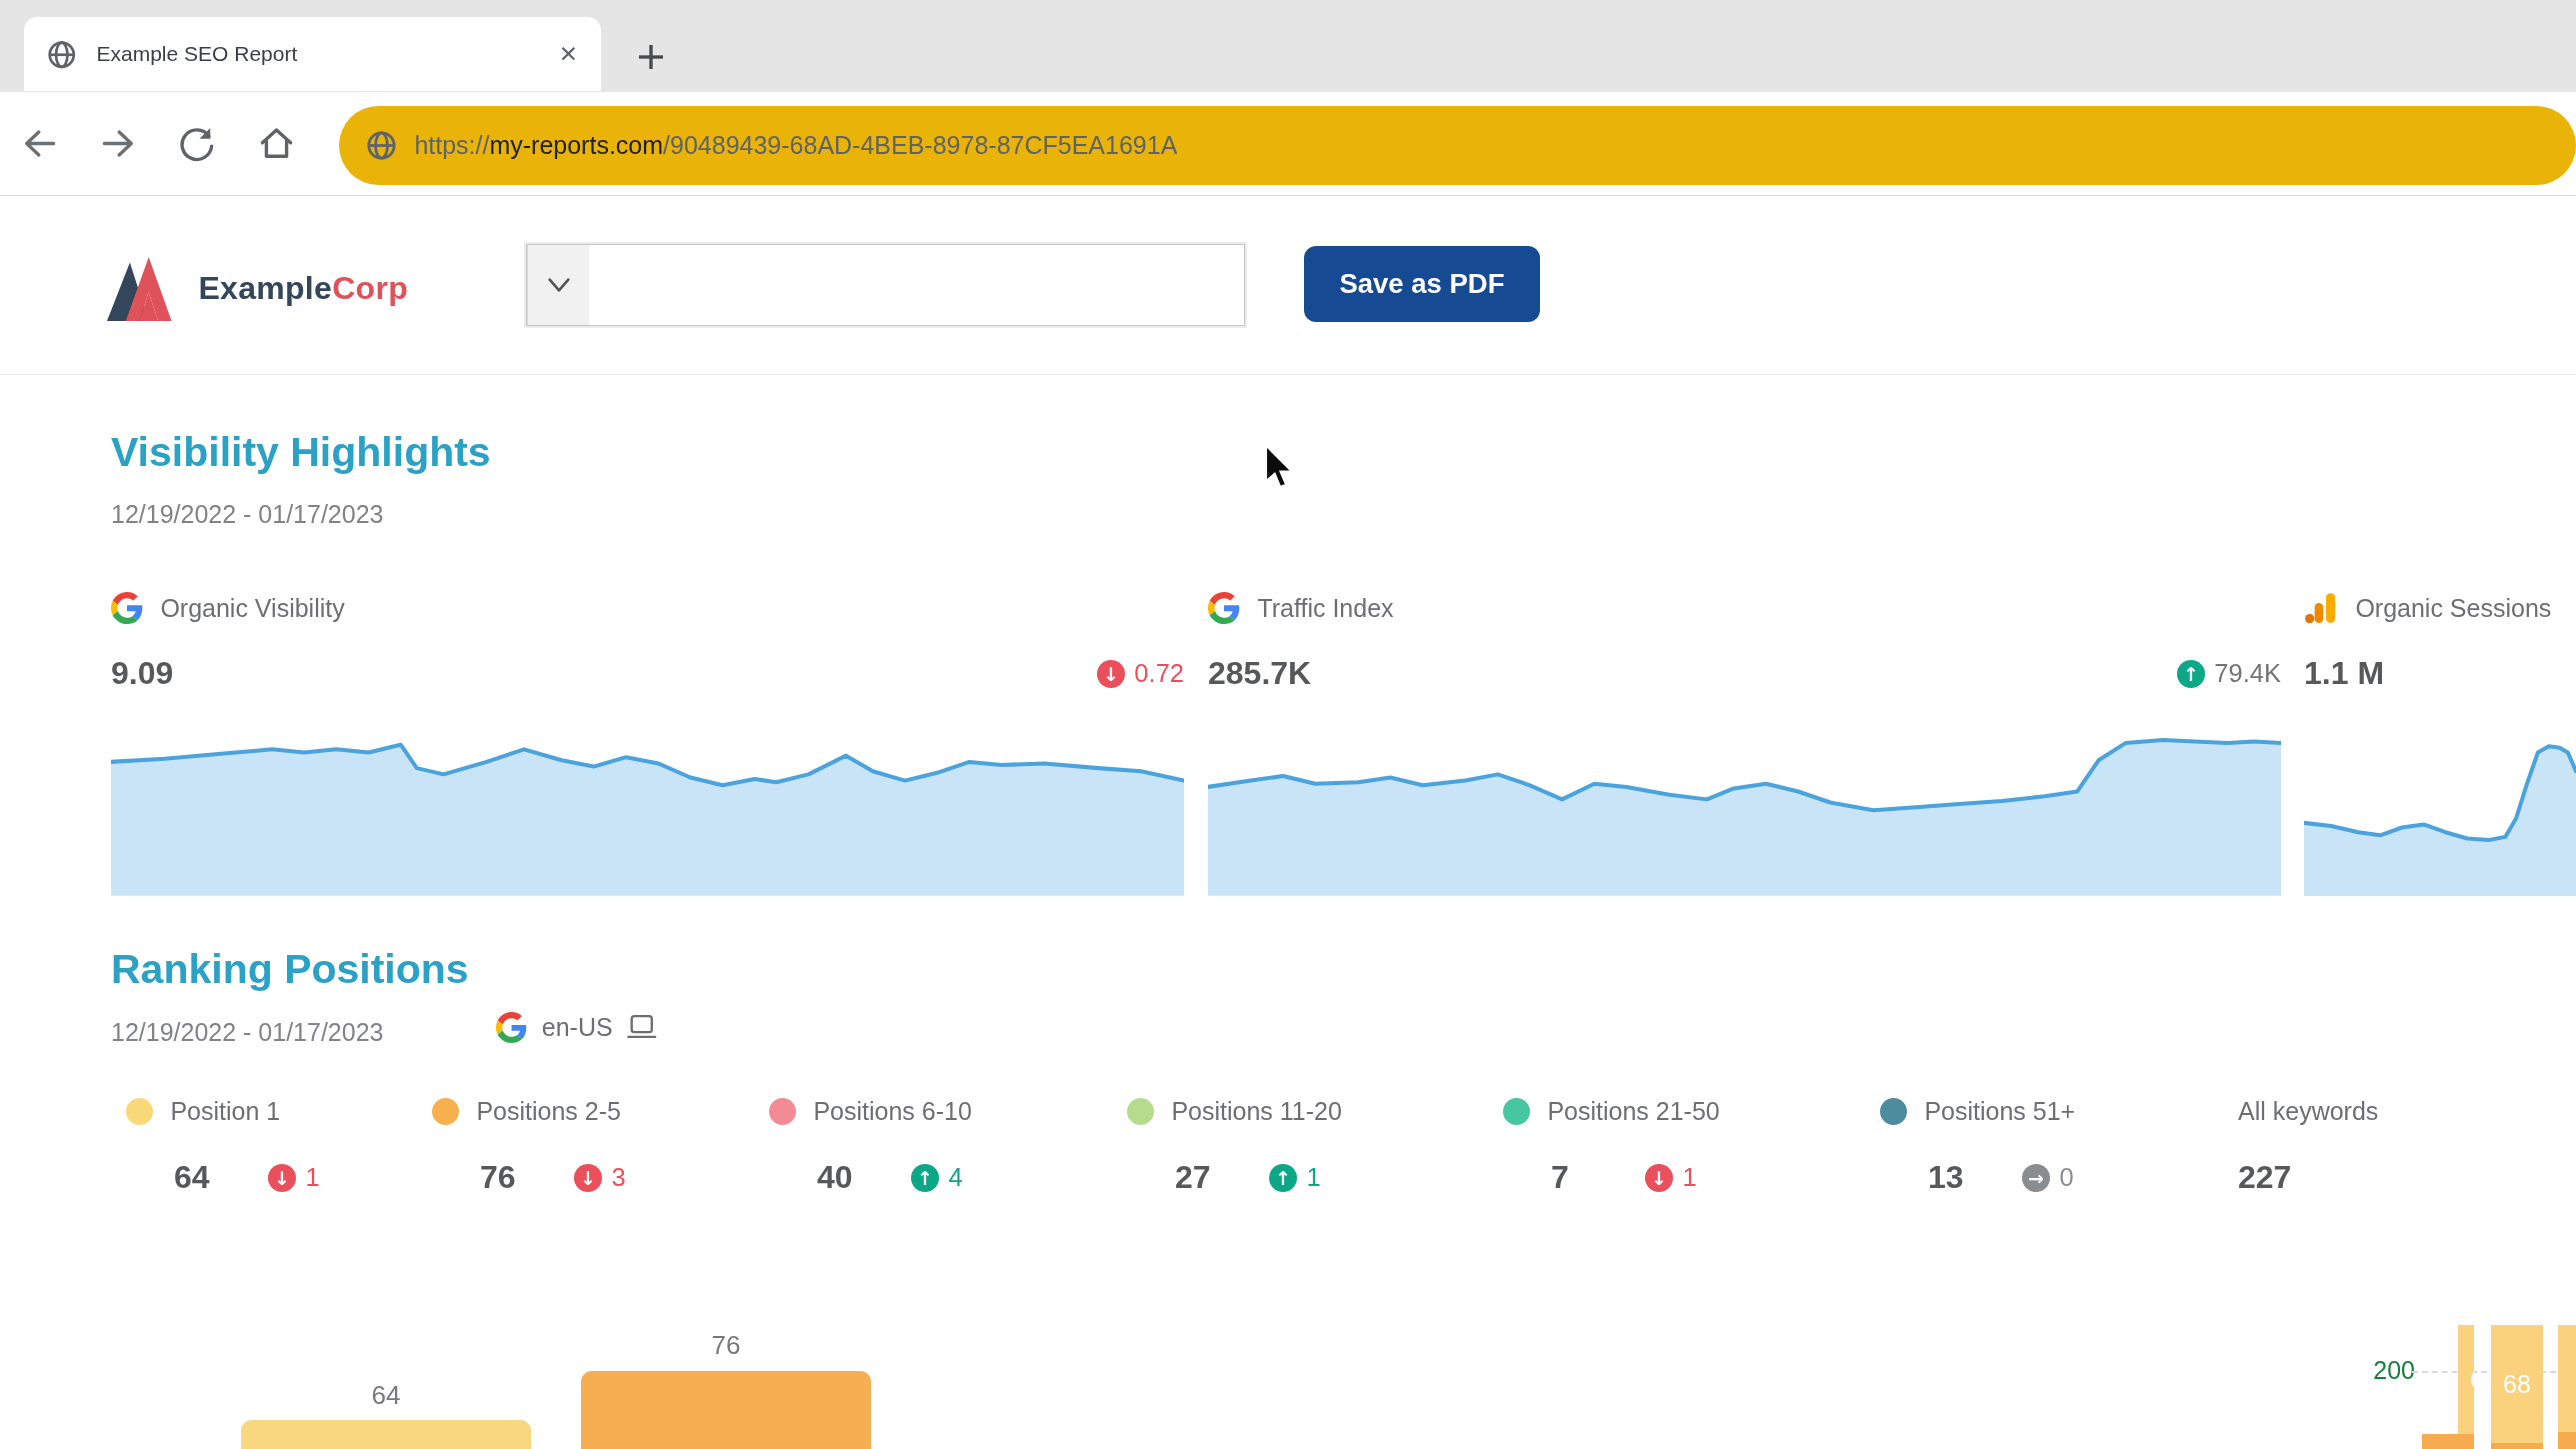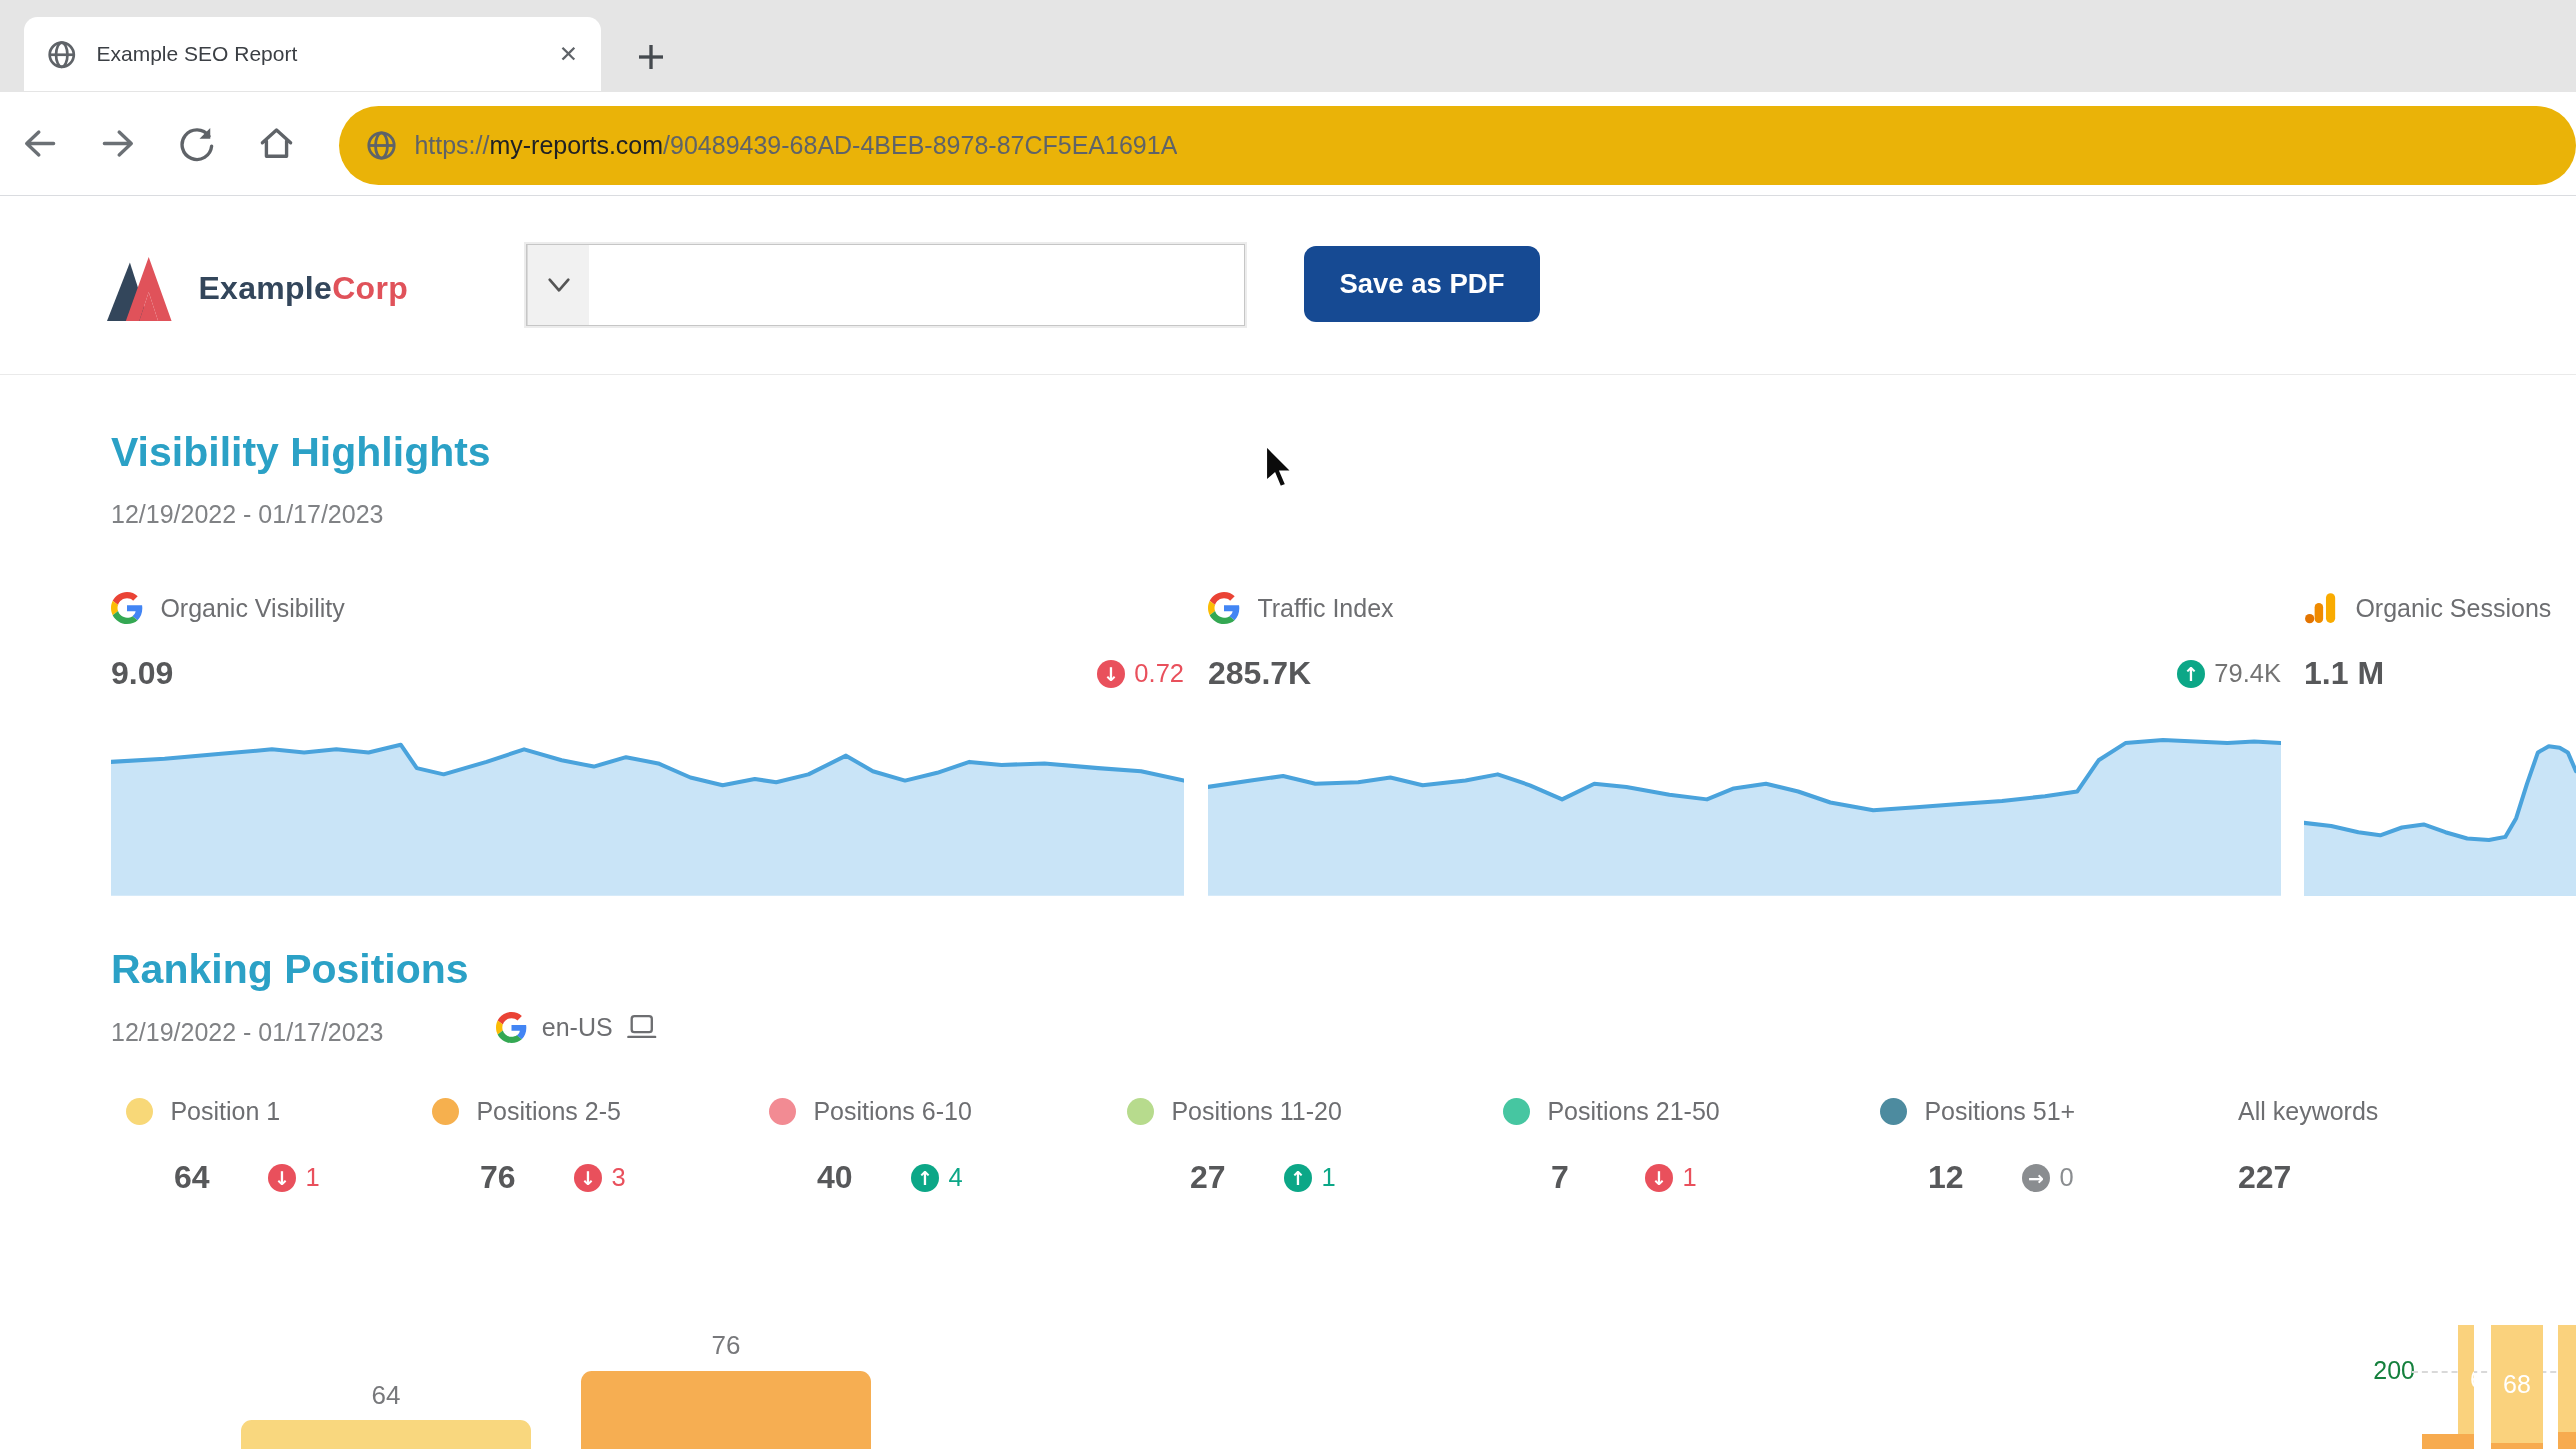--- a/index.html
+++ b/index.html
@@ -286,21 +286,21 @@
           <span class="chg-num" style="color: rgb(12, 167, 135);">4</span>
         </span>
       </div>
     </div>
 
     <div class="legend-item" style="left: 1127px;">
       <div class="leg-row1">
         <span class="leg-dot" style="background: rgb(183, 219, 141);"></span>
         <span class="leg-label">Positions 11-20</span>
       </div>
-      <div class="leg-row2" style="margin-left: 63px;">
+      <div class="leg-row2" style="margin-left: 48px;">
         <span class="leg-val">27</span>
         <span class="card-change" style="margin-left:0">
           <span class="chg-circle" style="background: rgb(12, 167, 135);">↑</span>
           <span class="chg-num" style="color: rgb(12, 167, 135);">1</span>
         </span>
       </div>
     </div>
 
     <div class="legend-item" style="left: 1503px;">
       <div class="leg-row1">
@@ -315,21 +315,21 @@
         </span>
       </div>
     </div>
 
     <div class="legend-item" style="left: 1880px;">
       <div class="leg-row1">
         <span class="leg-dot" style="background: rgb(77, 139, 159);"></span>
         <span class="leg-label">Positions 51+</span>
       </div>
       <div class="leg-row2" style="margin-left: 48px;">
-        <span class="leg-val">12</span>
+        <span class="leg-val">13</span>
         <span class="card-change" style="margin-left:0">
           <span class="chg-circle" style="background: rgb(138, 141, 144);">→</span>
           <span class="chg-num" style="color: rgb(138, 141, 144);">0</span>
         </span>
       </div>
     </div>
 
     <div class="legend-item" style="left: 2238px;">
       <div class="leg-row1">
 

